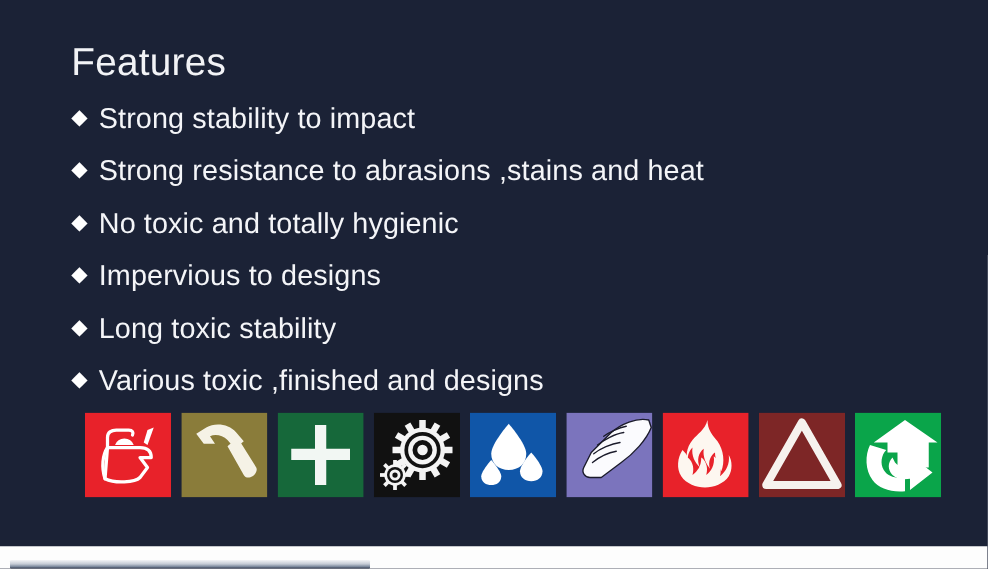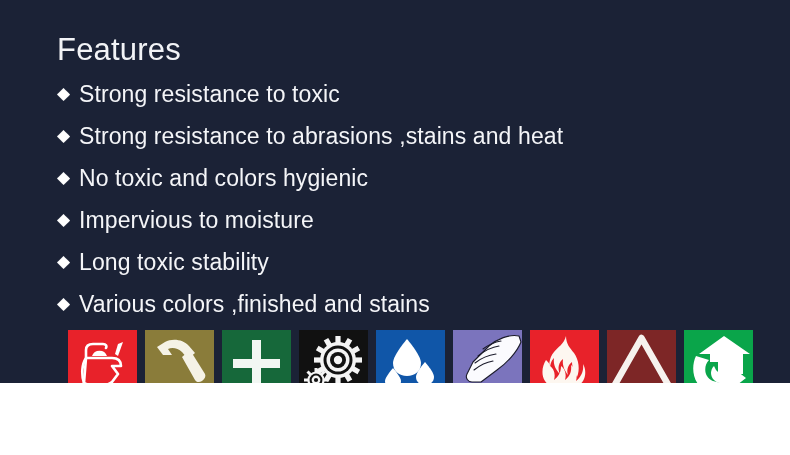--- a/index.html
+++ b/index.html
@@ -10,21 +10,21 @@
   body {
     width: 790px;
     height: 455px;
     overflow: hidden;
     font-family: "Liberation Sans", sans-serif;
     background: #ffffff;
   }
   #slide {
     position: relative;
     width: 790px;
-    height: 383px;
+    height: 455px;
     background: #1b2236;
     overflow: hidden;
   }
   #panel {
     position: absolute;
     left: 0; top: 0;
     width: 790px;
     height: 437px;
     background: #1b2236;
   }
@@ -112,46 +112,46 @@
 <div id="slide" style="background: rgb(27, 34, 54);">
 
   <div id="panel" style="background: rgb(27, 34, 54);">
 
     <div id="title">Features</div>
 
     <div id="bullets">
 
       <div class="bullet-row">
         <span class="bullet-mark">◆</span>
-        <span class="bullet-text">Strong resistance to toxic</span>
+        <span class="bullet-text">Strong stability to impact</span>
       </div>
 
       <div class="bullet-row">
         <span class="bullet-mark">◆</span>
         <span class="bullet-text">Strong resistance to abrasions ,stains and heat</span>
       </div>
 
       <div class="bullet-row">
         <span class="bullet-mark">◆</span>
-        <span class="bullet-text">No toxic and colors hygienic</span>
-      </div>
-
-      <div class="bullet-row">
-        <span class="bullet-mark">◆</span>
-        <span class="bullet-text">Impervious to moisture</span>
+        <span class="bullet-text">No toxic and totally hygienic</span>
+      </div>
+
+      <div class="bullet-row">
+        <span class="bullet-mark">◆</span>
+        <span class="bullet-text">Impervious to designs</span>
       </div>
 
       <div class="bullet-row">
         <span class="bullet-mark">◆</span>
         <span class="bullet-text">Long toxic stability</span>
       </div>
 
       <div class="bullet-row">
         <span class="bullet-mark">◆</span>
-        <span class="bullet-text">Various colors ,finished and stains</span>
+        <span class="bullet-text">Various toxic ,finished and designs</span>
       </div>
 
     </div>
 
     <div id="icon-strip">
 
       <div class="icon-tile" title="Heat / hot pan resistance">
         <svg viewBox="0 0 69 68" xmlns="http://www.w3.org/2000/svg">
           <rect x="0" y="0" width="69" height="68" fill="#e8222a"></rect>
           <g fill="none" stroke="#ffffff" stroke-width="2.6" stroke-linejoin="round" stroke-linecap="round">

